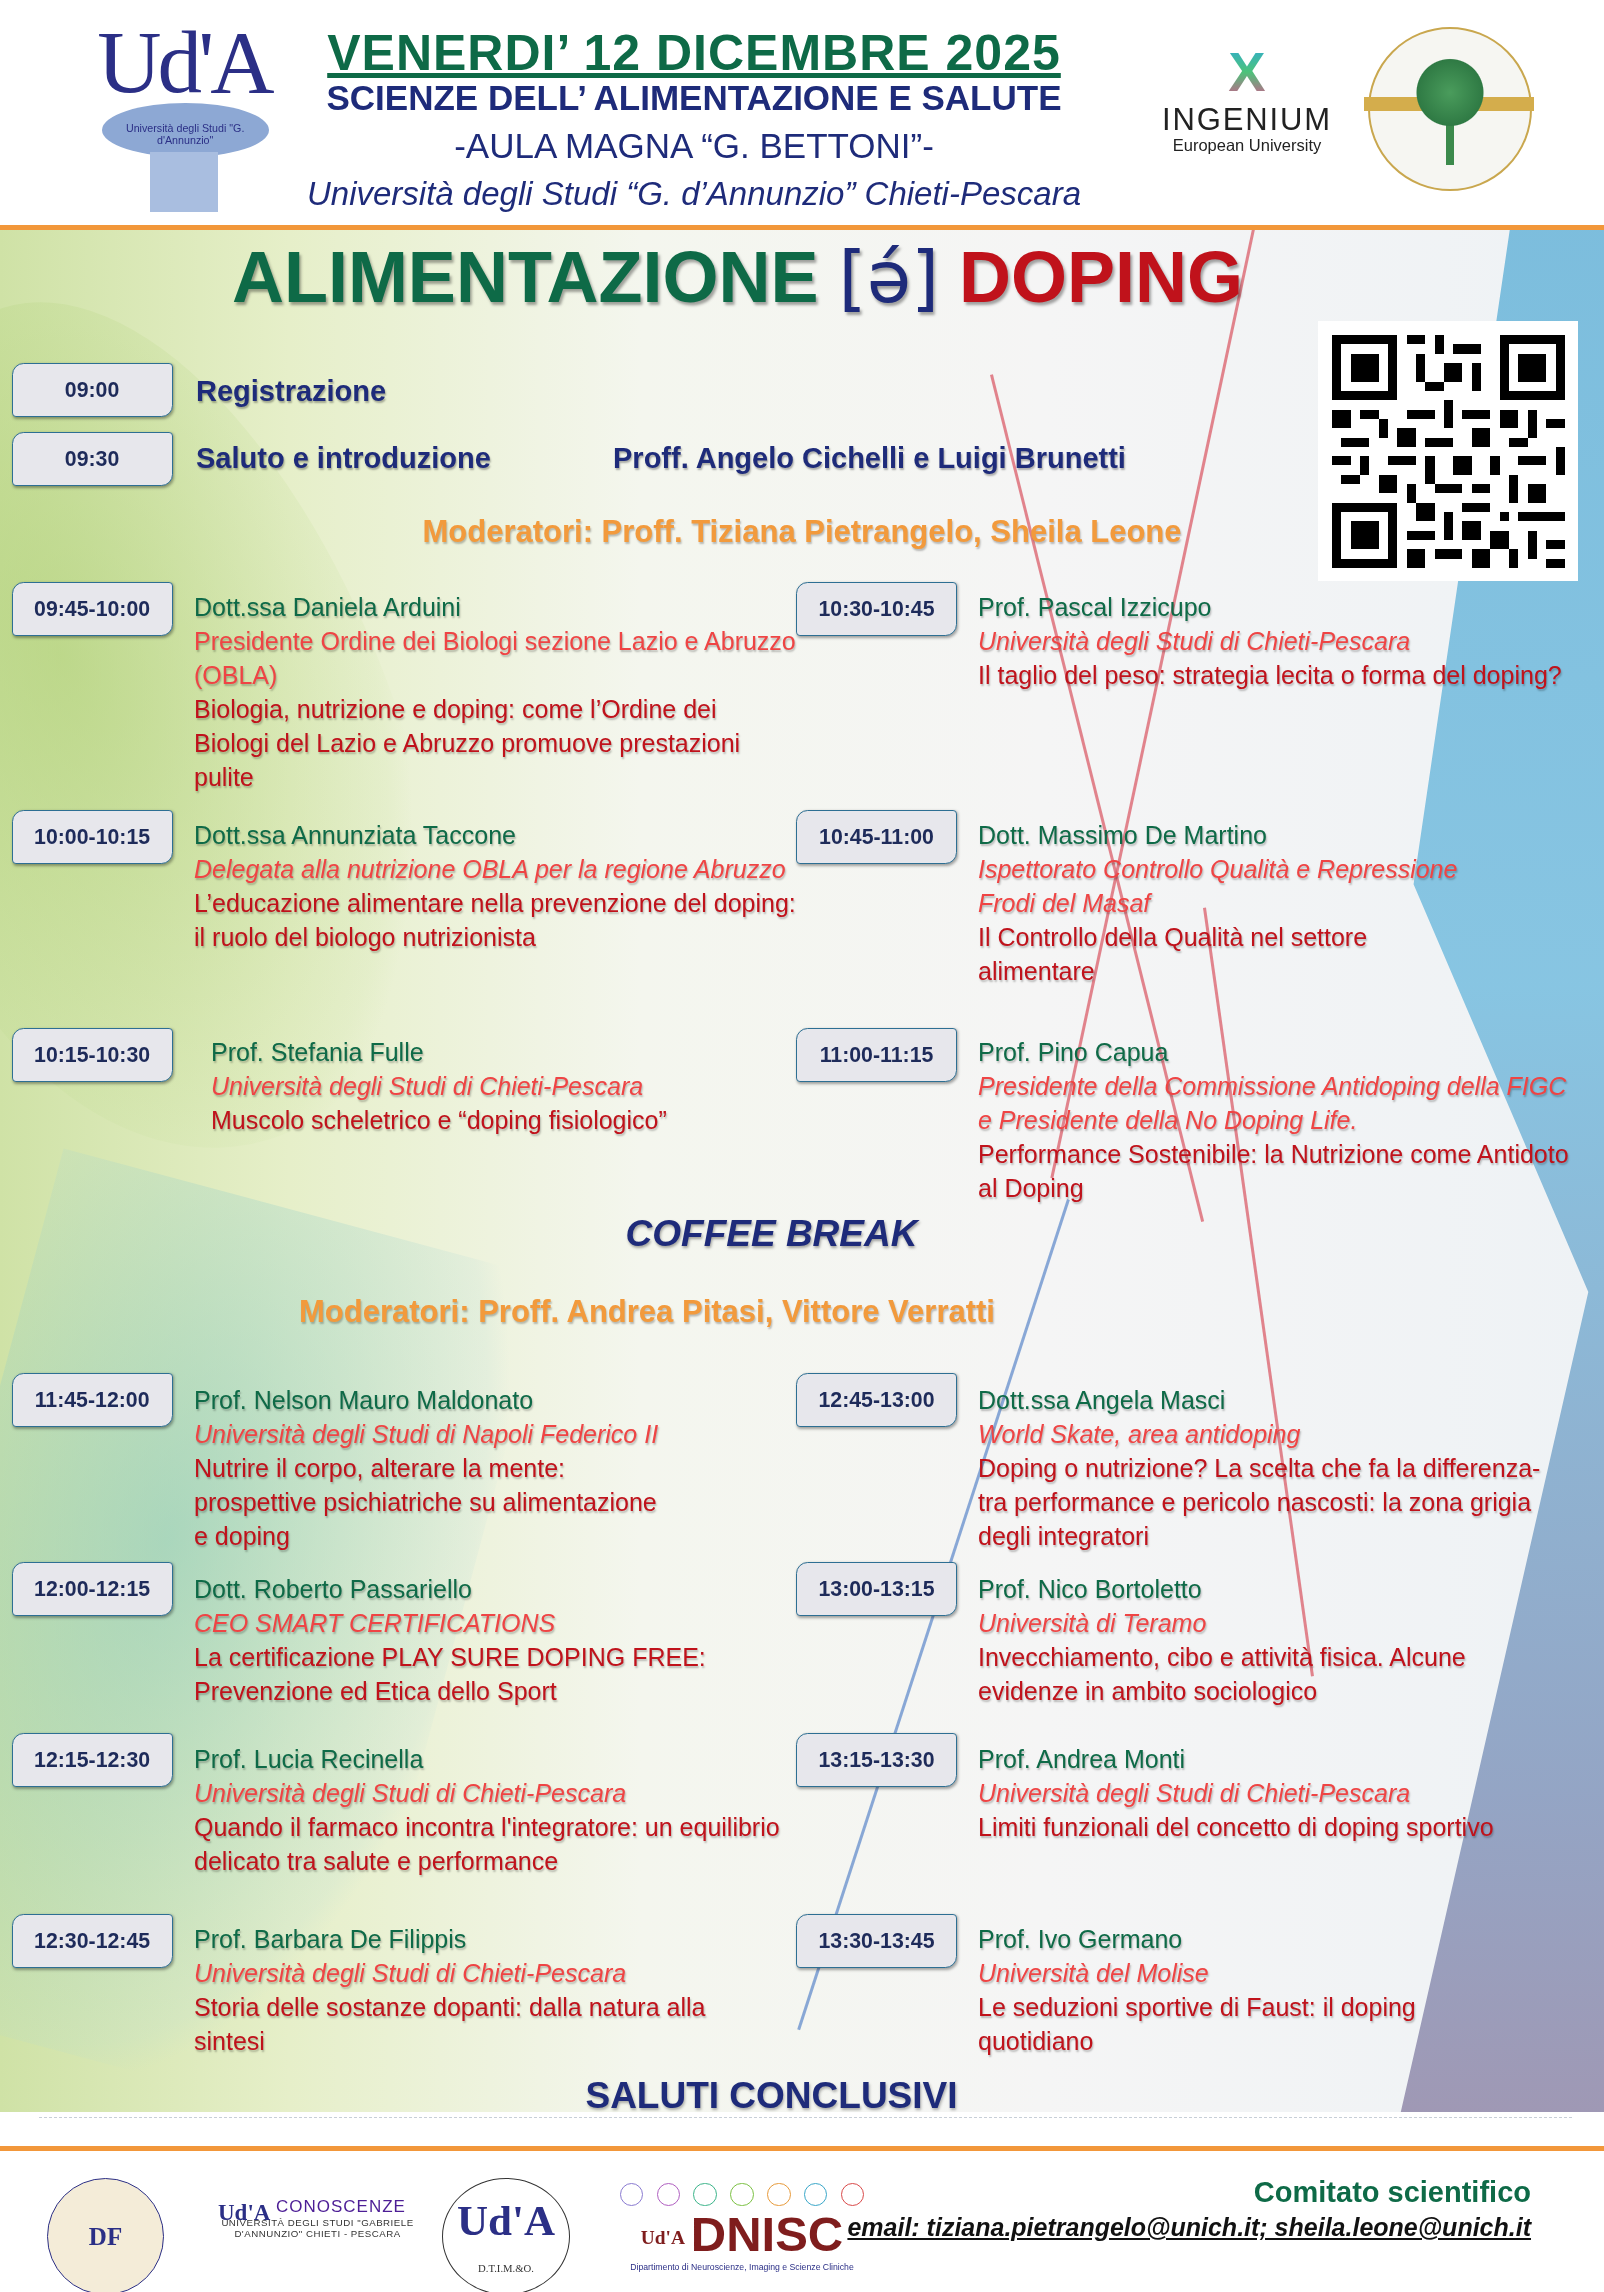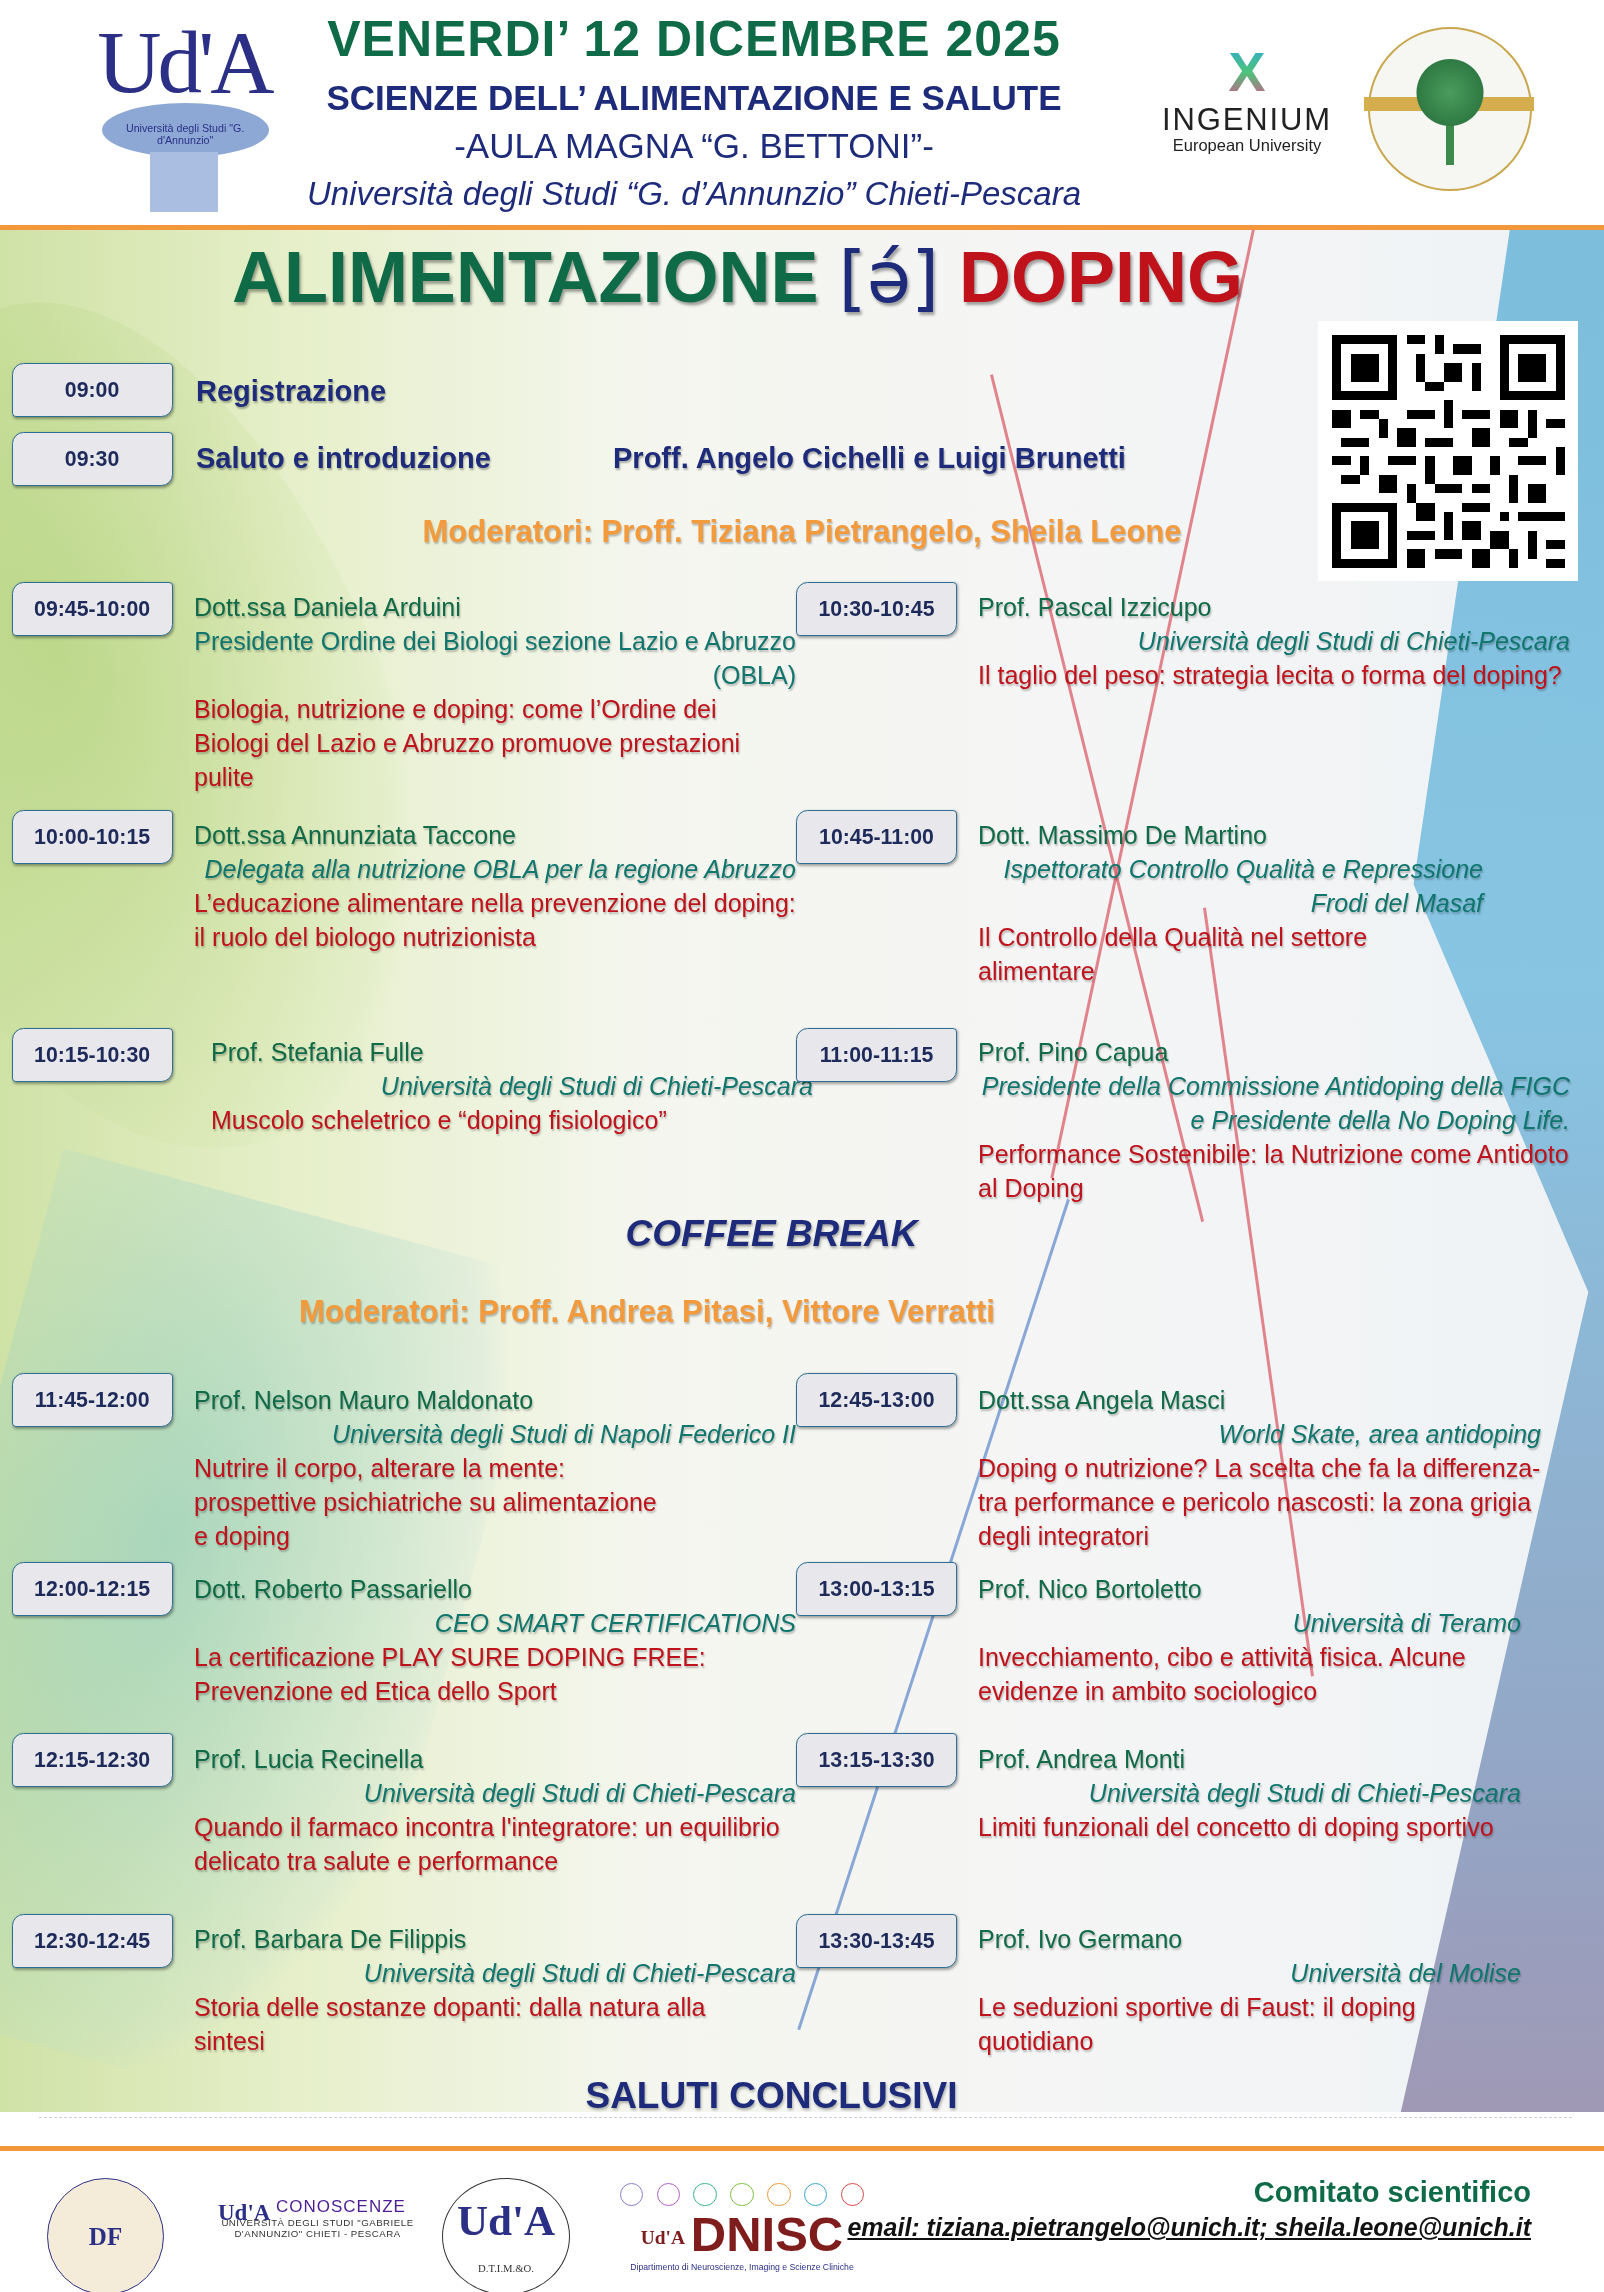--- a/index.html
+++ b/index.html
@@ -17,21 +17,21 @@
   .bg .line { position:absolute; width:2.9px; background:#d9535f; opacity:.7; transform-origin:top left; }
   .bg .line.b { background:#5a86c9; }
 
   .header { position:absolute; left:0; top:0; width:1604px; height:225px; background:#fff; }
   .logo-uda { position:absolute; left:92px; top:17.5px; width:184px; height:180px; }
   .logo-uda .letters { position:absolute; left:0; top:0; width:184px; text-align:center; font-family:"Liberation Serif", serif;
                        font-size:89px; color:#2b2f86; letter-spacing:-3.9px; line-height:89px; }
   .logo-uda .disc { position:absolute; left:9.7px; top:85px; width:167px; height:54px; border-radius:50%; background:#8da8d4; }
   .logo-uda .disc span { display:block; text-align:center; font-size:10.7px; color:#2b2f86; margin-top:19.4px; }
   .logo-uda .col { position:absolute; left:58px; top:134px; width:68px; height:60px; background:#a9bee0; }
-  .h-date { position:absolute; left:209px; top:10px; width:970px; text-align:center; font-weight:bold; font-size:50px; color:#0e6a47; letter-spacing:1px; }
+  .h-date { position:absolute; left:209px; top:24px; width:970px; text-align:center; font-weight:bold; font-size:50px; color:#0e6a47; letter-spacing:1px;text-decoration:underline; }
   .h-sub { position:absolute; left:209px; top:78px; width:970px; text-align:center; font-weight:bold; font-size:35px; color:#1e2b7a; }
   .h-aula { position:absolute; left:209px; top:126px; width:970px; text-align:center; font-size:35px; color:#1e2b7a; }
   .h-uni { position:absolute; left:209px; top:175px; width:970px; text-align:center; font-size:33px; font-style:italic; color:#1e2b7a; }
   .logo-ingenium { position:absolute; left:1155px; top:41px; width:184px; height:136px; text-align:center; }
   .logo-ingenium .x { font-size:56px; font-weight:bold; line-height:62px; background:linear-gradient(180deg,#2ba8e0,#4cc37a,#e44a8f); -webkit-background-clip:text; color:transparent; }
   .logo-ingenium .name { font-size:31px; letter-spacing:1.9px; color:#222; line-height:33px; }
   .logo-ingenium .eu { font-size:16.5px; color:#222; }
   .logo-tree { position:absolute; left:1368px; top:27px; width:160px; height:160px; border-radius:50%; border:2.9px solid #c9a74e; background:#f6f6f2; }
   .logo-tree .trunk { position:absolute; left:76px; top:49px; width:7.8px; height:87px; background:#3c8a4c; }
   .logo-tree .crown { position:absolute; left:39px; top:27px; width:82px; height:73px; border-radius:50%; background:radial-gradient(circle,#4a9c5c 0,#2f7a44 60%,transparent 62%); }
@@ -53,21 +53,21 @@
   .single { position:absolute; font-weight:bold; font-size:29px; color:#1e2b7a; text-shadow:1px 1.9px 1.9px rgba(0,0,0,.3); white-space:nowrap; }
   .moder { position:absolute; left:0; width:1604px; text-align:center; font-weight:bold; font-size:31px; color:#f29a3c;
            text-shadow:1px 1.9px 1.9px rgba(0,0,0,.25); white-space:nowrap; }
   .coffee { position:absolute; left:0; width:1543px; text-align:center; font-weight:bold; font-style:italic; font-size:37px; color:#1e2b7a;
             text-shadow:1px 1.9px 2.9px rgba(0,0,0,.35); }
   .saluti { position:absolute; left:0; width:1543px; text-align:center; font-weight:bold; font-size:37px; color:#1e2b7a;
             text-shadow:1px 1.9px 2.9px rgba(0,0,0,.3); }
 
   .talk { position:absolute; width:602px; font-size:25px; line-height:34px; font-weight:normal; text-shadow:1px 1.9px 1.9px rgba(0,0,0,.25); }
   .talk .sp { color:#0e6a47; }
-  .talk .af { color:#0f766e;text-align:right; }
+  .talk .af { color:#ef4444; }
   .talk .af.it { font-style:italic; }
   .talk .tt { color:#c0121b; }
 
   .dash { position:absolute; left:39px; top:2117px; width:1533px; border-top:1.9px dashed #c8cfd8; }
   .footer { position:absolute; left:0; top:2170px; width:1604px; height:122px; background:#fff; }
   .flogo { position:absolute; display:flex; align-items:center; justify-content:center; text-align:center; }
   .flogo.df { left:47px; top:2178px; width:115px; height:115px; border-radius:50%; border:1.9px solid #2b2f86; background:#f4ecd8; color:#2b2f86; font-weight:bold; font-size:25px; font-family:"Liberation Serif", serif; }
   .flogo.val { left:218px; top:2183px; width:199px; height:73px; flex-direction:column; align-items:flex-start; }
   .flogo.val .a { font-family:"Liberation Serif",serif; color:#2b2f86; font-size:23px; font-weight:bold; }
   .flogo.val .b { color:#4c1d95; font-size:17px; letter-spacing:1px; margin-top:-29px; margin-left:58px; }

